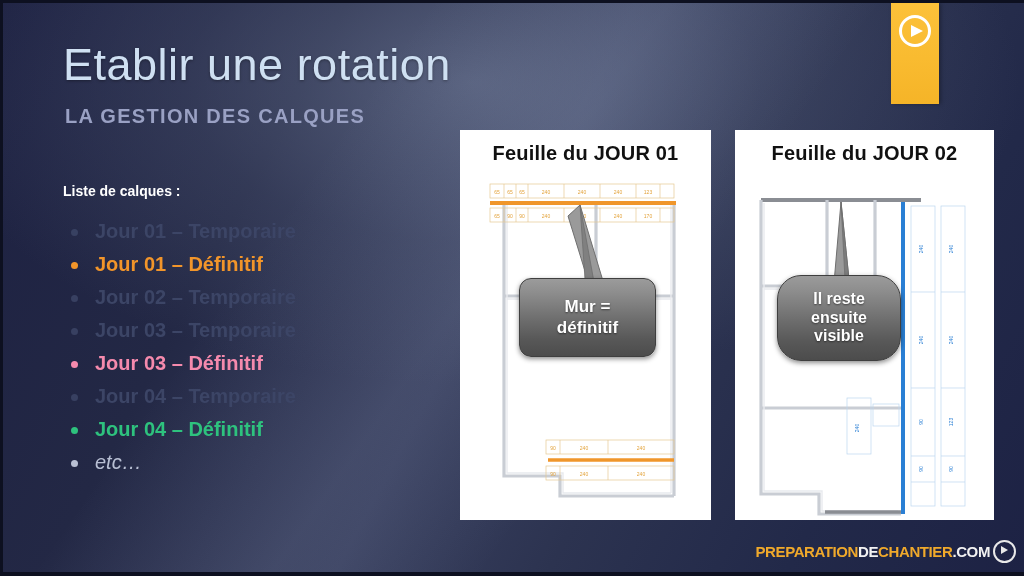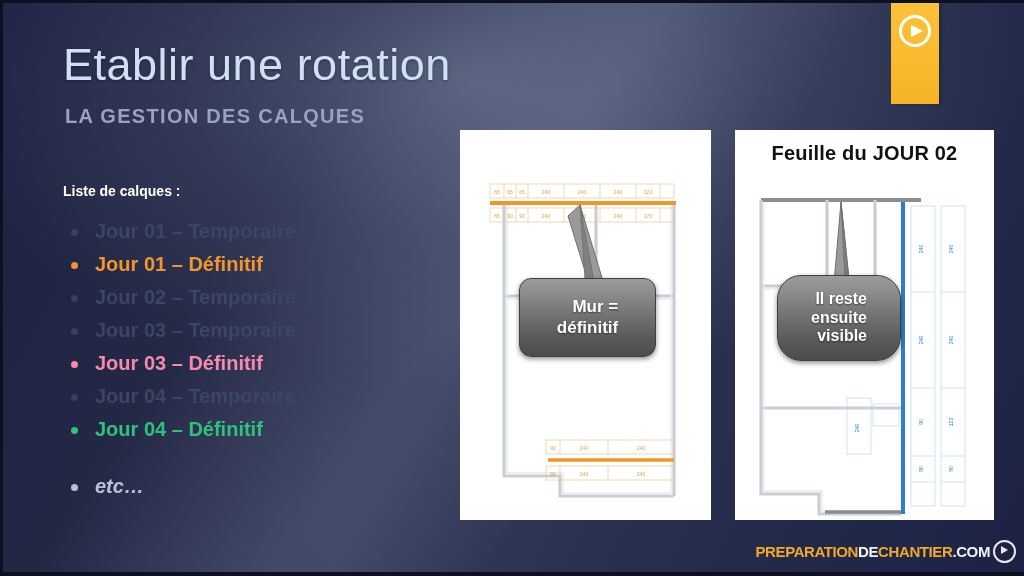--- a/index.html
+++ b/index.html
@@ -92,22 +92,21 @@
     background: currentColor;
   }
   #layer-list li.dim {
     color: #3c4566;
     font-weight: bold;
   }
   #layer-list li.dim .bullet { opacity: 0.85; }
   #layer-list li.etc {
     color: #b9c0d4;
     font-style: italic;
-    font-weight: bold;
-    margin-top: 24px;
+    font-weight: normal;
   }
 
   
   .panel {
     position: absolute;
     top: 127px;
     height: 390px;
     background: #ffffff;
     overflow: hidden;
   }
@@ -136,21 +135,21 @@
 
   
   .callout {
     position: absolute;
     border-radius: 12px;
     background: linear-gradient(180deg, #9b9b9b 0%, #8d8d8d 18%, #6e6e6e 52%, #585858 78%, #4c4c4c 100%);
     border: 1px solid #3f3f3f;
     box-shadow: 0 2px 5px rgba(0,0,0,0.45);
     color: #ffffff;
     font-weight: bold;
-    text-align: right;
+    text-align: center;
     display: flex;
     align-items: center;
     justify-content: center;
     z-index: 20;
     text-shadow: 0 1px 2px rgba(0,0,0,0.5);
   }
   .callout .ctext { line-height: 1.18; }
   #callout-1 {
     left: 516px; top: 275px; width: 135px; height: 77px;
     font-size: 17px;
@@ -238,20 +237,21 @@
       <li style="color: rgb(242, 149, 42);"><span class="bullet"></span><span>Jour 01 – Définitif</span></li>
       <li class="dim" style="color: rgb(60, 69, 102);"><span class="bullet"></span><span>Jour 02 – Temporaire</span></li>
       <li class="dim" style="color: rgb(60, 69, 102);"><span class="bullet"></span><span>Jour 03 – Temporaire</span></li>
       <li style="color: rgb(245, 138, 173);"><span class="bullet"></span><span>Jour 03 – Définitif</span></li>
       <li class="dim" style="color: rgb(60, 69, 102);"><span class="bullet"></span><span>Jour 04 – Temporaire</span></li>
       <li style="color: rgb(46, 194, 126);"><span class="bullet"></span><span>Jour 04 – Définitif</span></li>
       <li class="etc" style="color: rgb(185, 192, 212);"><span class="bullet"></span><span>etc…</span></li>
     </ul>
 
   <div class="panel" id="panel-1">
+    <div class="panel-title">Feuille du JOUR 01</div>
     <svg class="plan" viewBox="0 0 251 344" preserveAspectRatio="none">
 
       <g stroke="#c9cdd4" stroke-width="3.2" fill="none">
         <path d="M44 26 L44 300 L100 300 L100 320 L214 320"></path>
         <path d="M214 26 L214 320"></path>
         <path d="M44 120 L214 120"></path>
         <path d="M136 26 L136 120"></path>
       </g>
       <g stroke="#e8eaee" stroke-width="1.4" fill="none">
         <path d="M47 29 L47 297 L103 297 L103 317 L211 317"></path>

